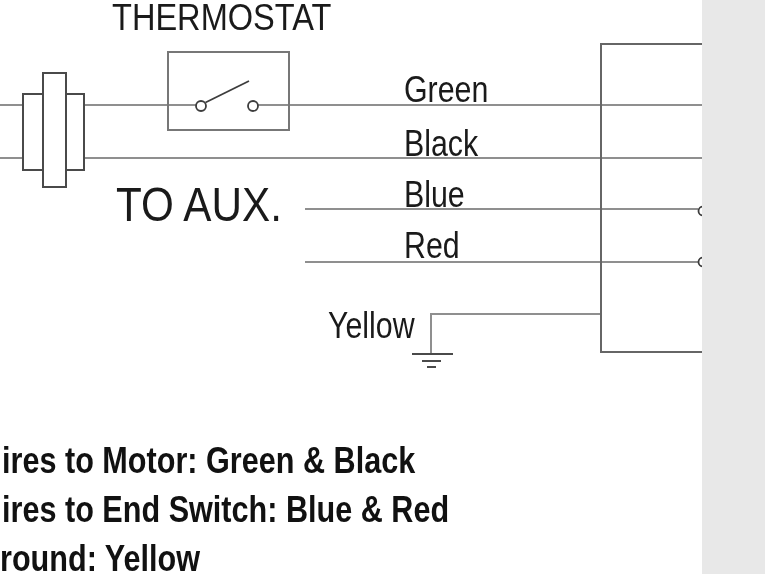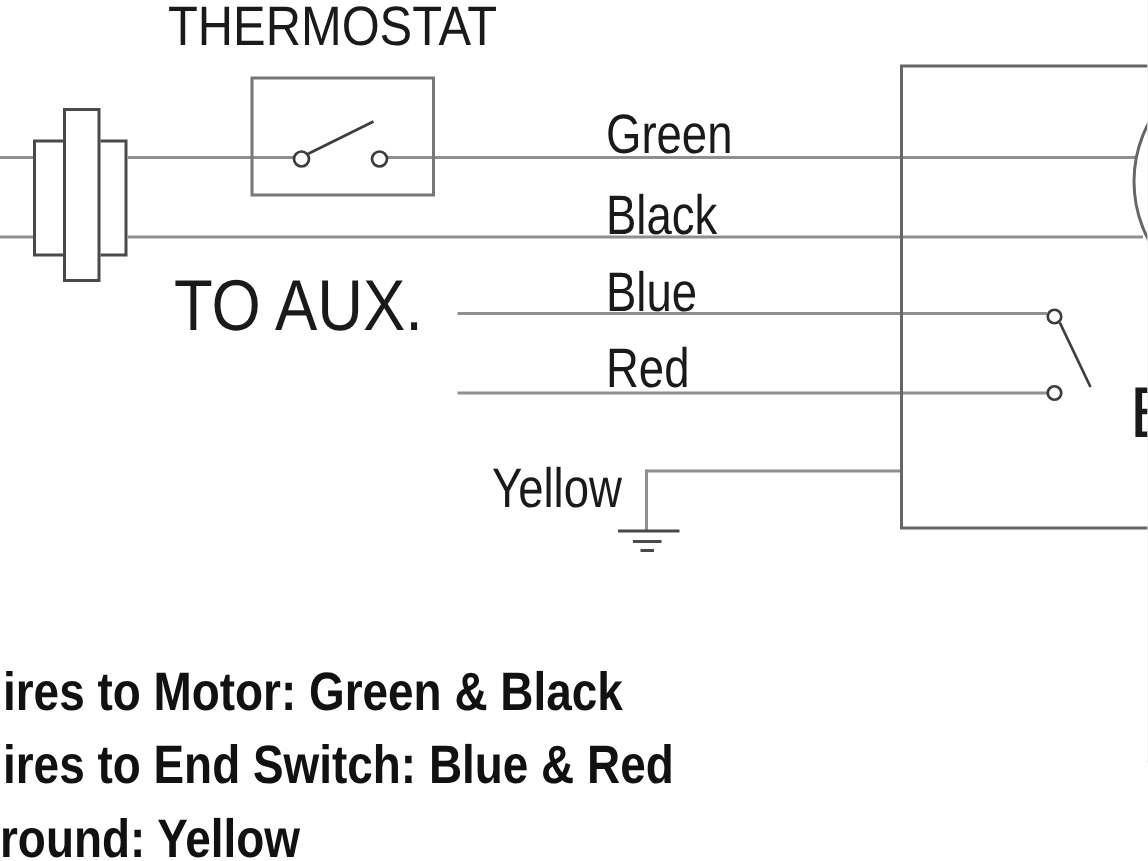--- a/index.html
+++ b/index.html
@@ -7,21 +7,21 @@
     --text:#1a1a1a;
     --wire:#8f8f8f;
     --component-outline:#4a4a4a;
     --box-outline:#666666;
     --switch:#3d3d3d;
     --note-text:#111111;
   }
   html,body{margin:0;padding:0;background:#e8e8e8;}
   .canvas{
     position:relative;
-    width:765px;height:574px;
+    width:702px;height:574px;
     background:var(--background);
     overflow:hidden;
     font-family:"Liberation Sans","DejaVu Sans",sans-serif;
     color:var(--text);
   }
   .lbl{
     position:absolute;
     line-height:1;
     white-space:nowrap;
     transform-origin:left top;

